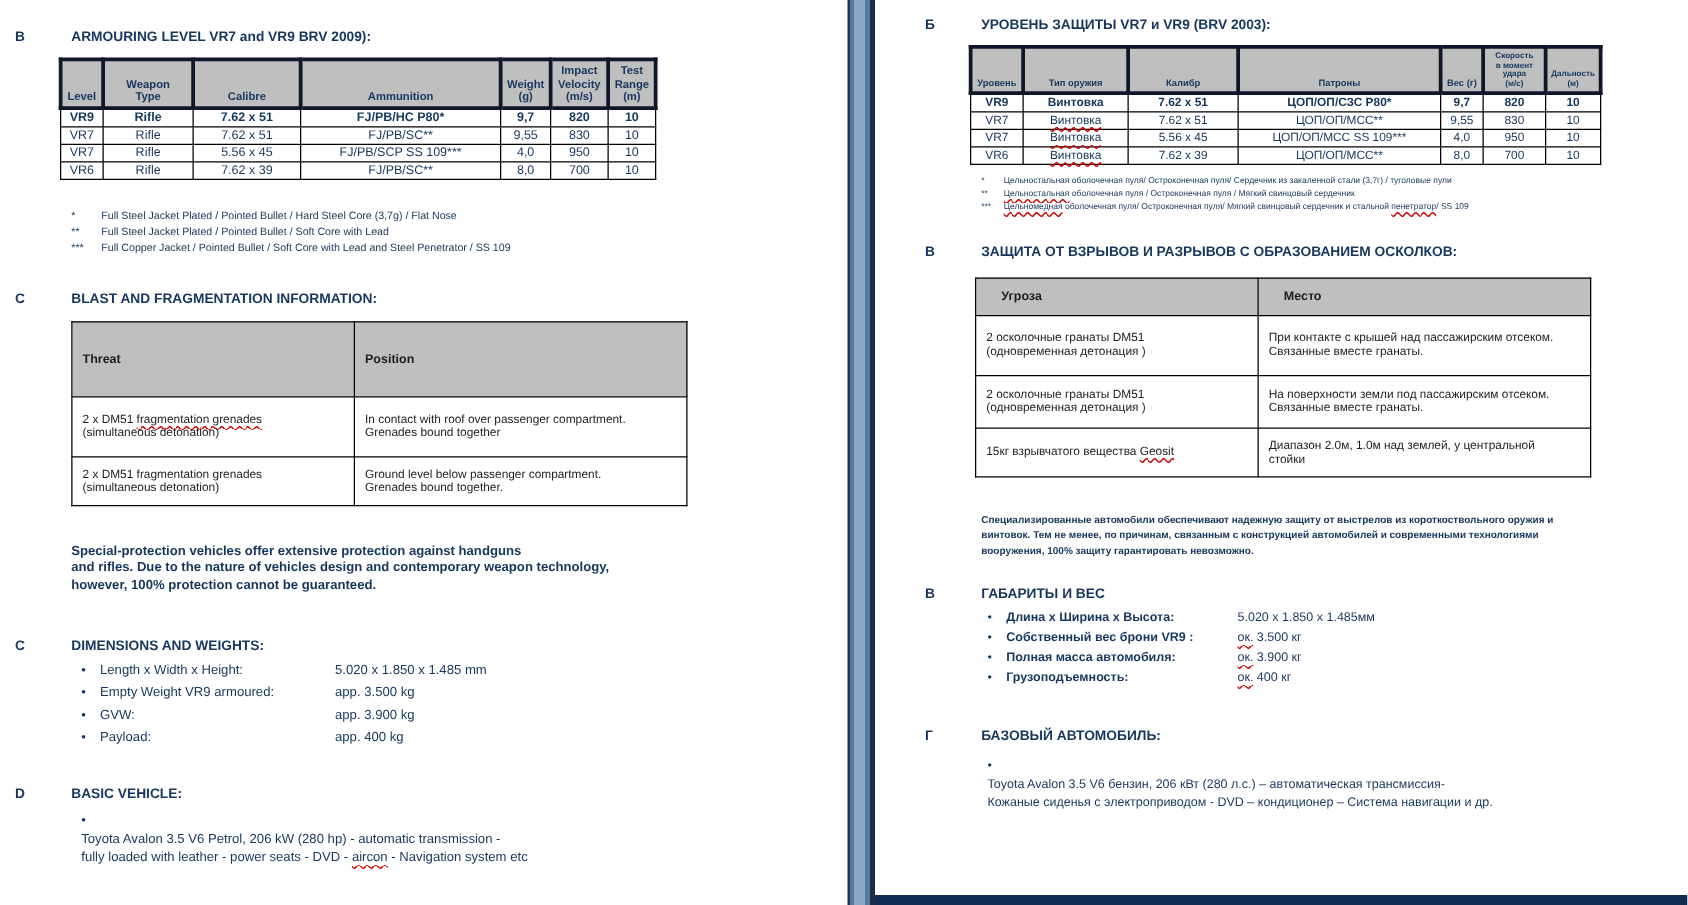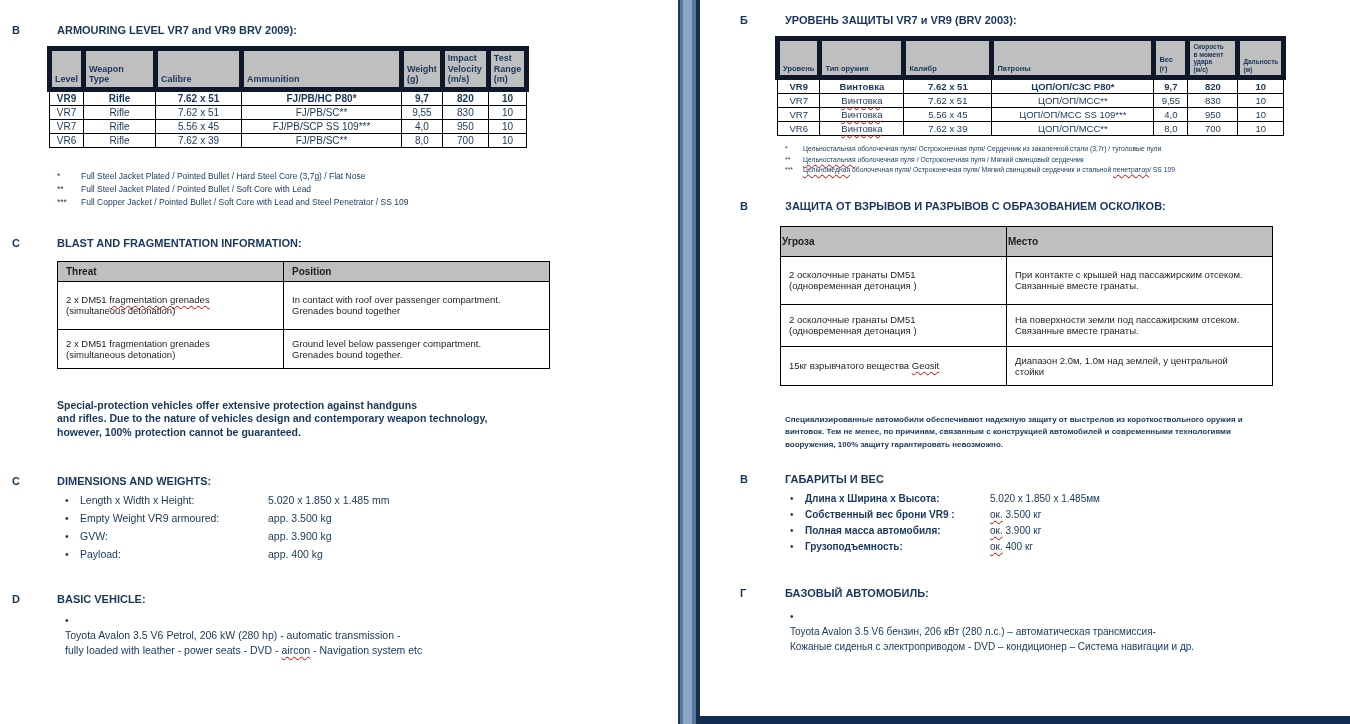--- a/index.html
+++ b/index.html
@@ -17,44 +17,44 @@
     position:absolute; left:678px; top:0; width:22px; height:724px;
     background:linear-gradient(90deg,#24364d 0 2px,#55799f 2px 5px,#8ba7c5 5px 14px,#55799f 14px 18px,#1c2e46 18px 22px);
   }
   .bottom-bar { position:absolute; left:700px; bottom:0; width:650px; height:8px; background:#122d52; }
 
   .sec { display:flex; font-weight:bold; font-size:11px; color:#17365D; }
   .sec .letter { width:45px; flex:0 0 45px; }
 
   
   .armour-tbl { border-collapse:collapse; color:#17365D; margin:10px 0 0 35px; }
-  .armour-tbl th { border:5px solid #0f172a; background:#BFBFBF; font-weight:bold; text-align:left;
+  .armour-tbl th { border:3px solid #0f172a; background:#BFBFBF; font-weight:bold; text-align:center;
                    vertical-align:bottom; white-space:pre-line; font-size:9px; line-height:10.5px; padding:2px 3px; }
   .armour-tbl td { border:1px solid #000; text-align:center; font-size:10px; padding:1px 3px; height:13px; }
   .bold-row td { font-weight:bold; }
   .w-level{width:34px}.w-weapon{width:72px}.w-cal{width:86px}.w-ammo{width:160px}.w-wt{width:40px}.w-vel{width:46px}.w-rng{width:38px}
   .armour-tbl.ru th { font-size:7.5px; line-height:9px; }
   .armour-tbl.ru th.small { font-size:6.5px; line-height:7.5px; }
   .armour-tbl.ru td { font-size:9.5px; }
   .w2-level{width:42px}.w2-weapon{width:84px}.w2-cal{width:88px}.w2-ammo{width:162px}.w2-wt{width:34px}.w2-vel{width:50px}.w2-rng{width:40px}
 
   
   .fnotes { margin:22px 0 0 45px; font-size:8.5px; line-height:13px; color:#17365D; }
   .fnotes .fn { display:flex; }
   .fnotes .sym { width:24px; flex:0 0 24px; }
   .fnotes.ru { margin:8px 0 0 45px; font-size:6.8px; line-height:10.5px; }
   .fnotes.ru .sym { width:18px; flex:0 0 18px; }
 
   
   .blast-tbl { border-collapse:collapse; color:#1d1d1d; margin:12px 0 0 45px; }
-  .blast-tbl th { border:1px solid #000; background:#BFBFBF; text-align:left; font-size:10px; font-weight:bold; padding:4px 8px; }
+  .blast-tbl th { border:1px solid #000; background:#BFBFBF; text-align:left; font-size:10px; font-weight:bold; padding:24px 8px; }
   .blast-tbl td { border:1px solid #000; font-size:9.5px; padding:8px 8px; vertical-align:middle; }
   .blast-tbl .c1 { width:226px; } .blast-tbl .c2 { width:266px; }
   .blast-tbl.ru { margin:14px 0 0 40px; }
-  .blast-tbl.ru th { padding:9px 1px; }
+  .blast-tbl.ru th { padding:9px 20px; }
   tr.h50 td{height:48px} tr.h40 td{height:38px} tr.h24 td{height:20px}
   tr.h50r td{height:48px} tr.h44r td{height:42px} tr.h30r td{height:28px}
   .pre { white-space:pre-line; }
   .block { display:block; }
 
   .note { font-weight:bold; white-space:pre-line; color:#17365D; }
   .note-en { margin:30px 0 0 45px; font-size:10.5px; line-height:13.5px; width:560px; }
   .note-ru { margin:28px 0 0 45px; font-size:8px; line-height:12.5px; width:580px; }
 
   .mt-blast-en{margin-top:28px} .mt-dims-en{margin-top:36px} .mt-basic-en{margin-top:30px}

